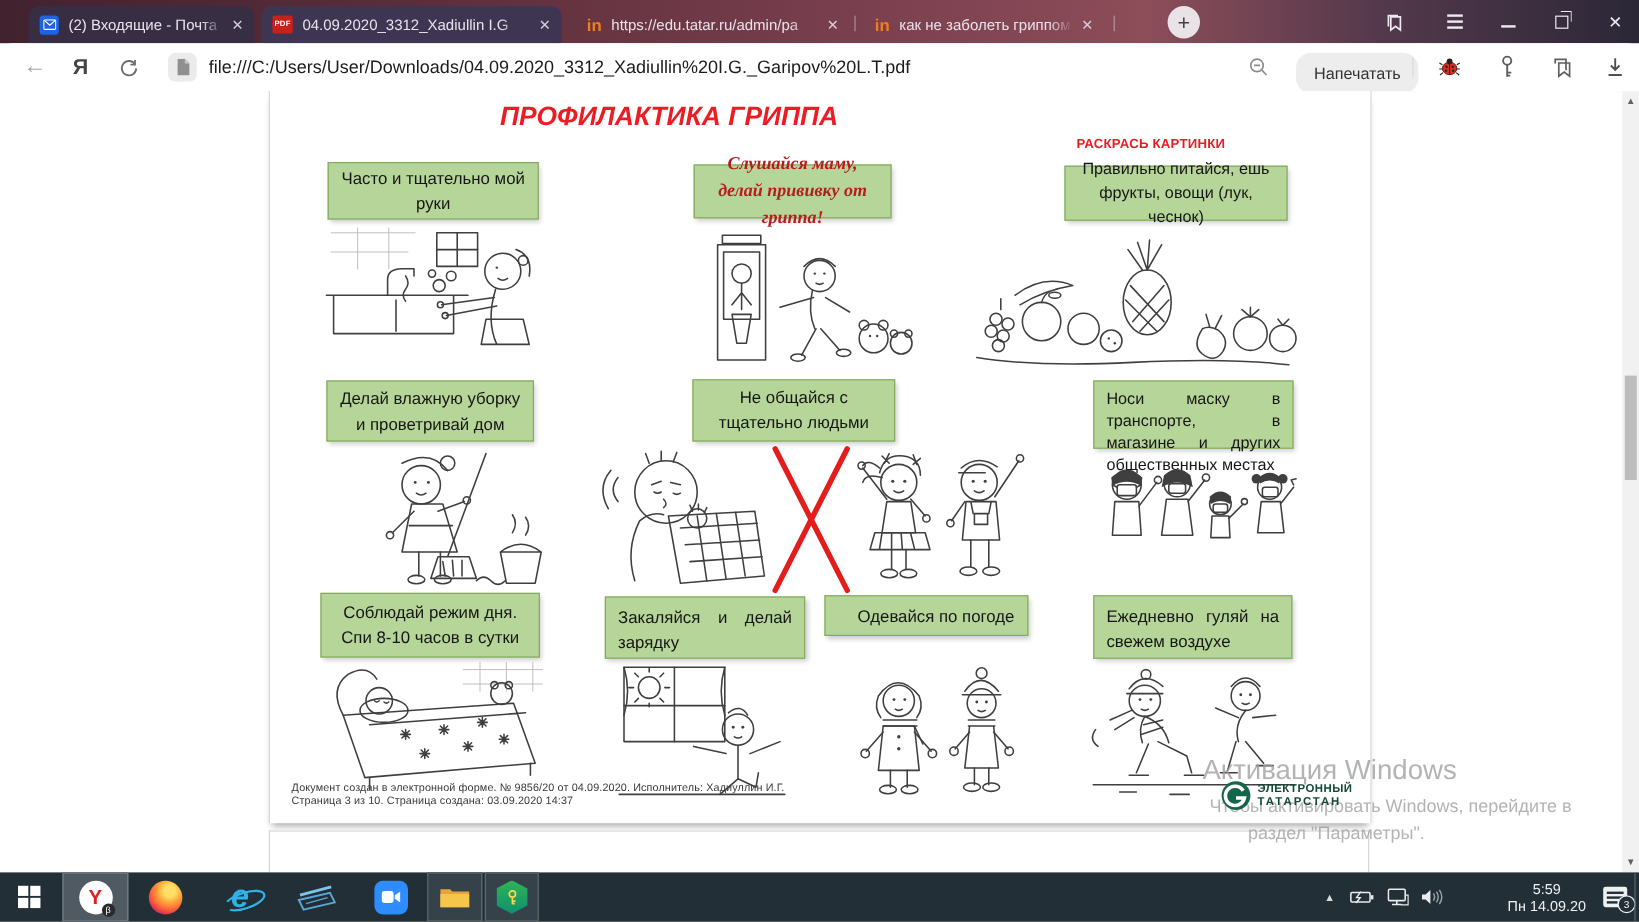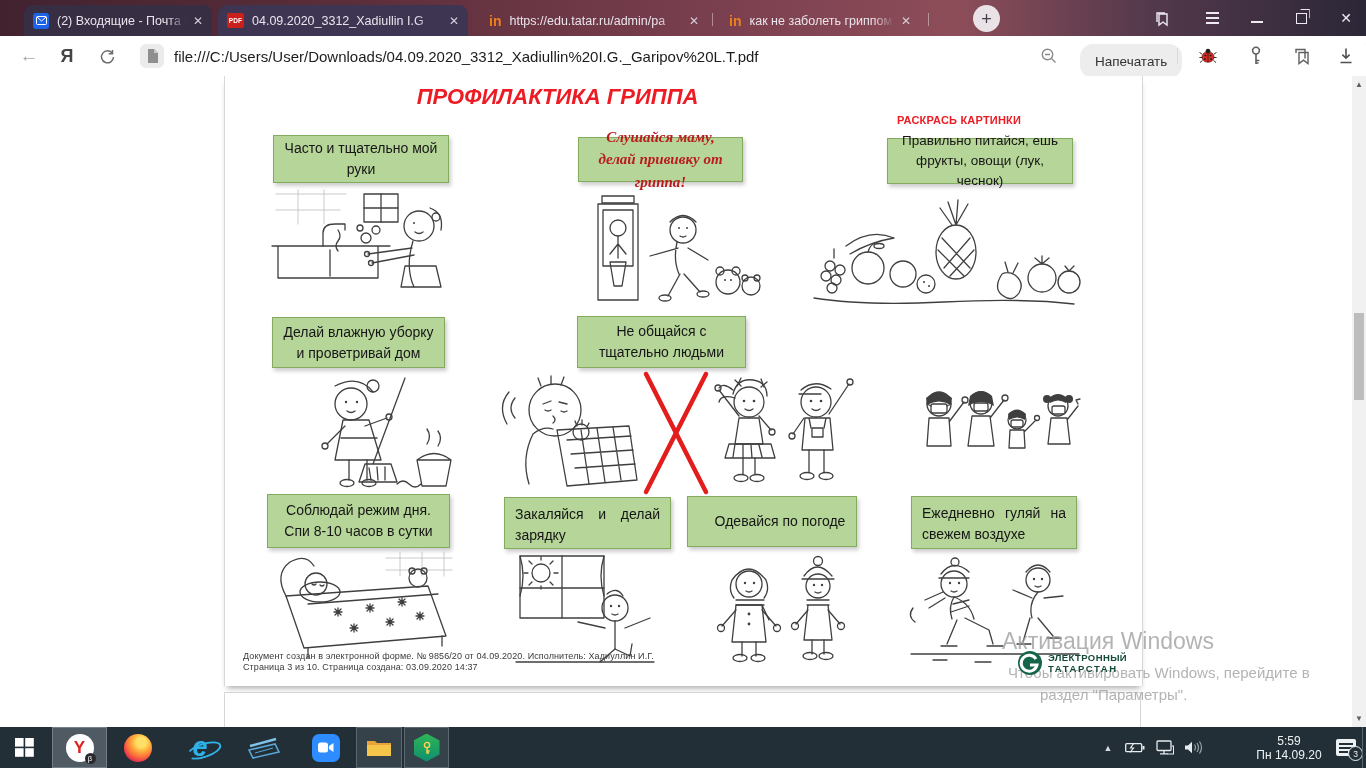--- a/index.html
+++ b/index.html
@@ -293,20 +293,21 @@
           <circle cx="236" cy="84" r="14"></circle>
             <path d="M236,70 v-8 M236,70 l-7,-6 M236,70 l7,-6"></path>
           <circle cx="263" cy="88" r="11"></circle>
             <path d="M263,77 l-4,-5 M263,77 l5,-5"></path>
           <path d="M8,104 q50,8 130,4 q80,-4 130,2"></path>
         </svg>
       </div>
 
       <div class="gbox" style="left:47px;top:241px;width:173px;height:51px;">Делай влажную уборку и проветривай дом</div>
       <div class="gbox" style="left:352px;top:240px;width:169px;height:52px;">Не общайся с тщательно людьми</div>
+      <div class="gbox blk" style="left:686px;top:241px;width:167px;height:57px;font-size:13.5px;line-height:1.35;">Носи маску в транспорте, в магазине и других общественных местах</div>
 
       <div class="draw" style="left:52px;top:296px;">
         <svg width="188" height="122" viewBox="0 0 188 122">
           <path d="M128,6 L96,92 M88,92 h26 l6,18 h-38 z M92,96 l2,12 M100,95 l1,13 M108,95 l0,13"></path>
           <path d="M58,14 q24,-12 38,6"></path>
             <circle cx="96" cy="14" r="6"></circle>
             <circle cx="74" cy="32" r="16"></circle>
           <circle cx="69" cy="30" r="1.2" class="fl"></circle>
             <circle cx="80" cy="30" r="1.2" class="fl"></circle>
             <path d="M70,39 q4,3 8,0"></path>
@@ -396,21 +397,21 @@
             <circle cx="139" cy="17" r="4" class="fl"></circle>
             <circle cx="161" cy="17" r="4" class="fl"></circle>
           <path class="fl" d="M141,16 q9,-8 18,0 l-1,5 q-8,-5 -16,0 z"></path>
           <rect x="144" y="24" width="13" height="8" rx="2" style="fill:#fff"></rect>
           <path d="M143,36 L140,62 L162,62 L159,36 z M159,38 L170,24 M170,22 l-2,-4 l4,-1"></path>
         </svg>
       </div>
 
       <div class="gbox" style="left:42px;top:418px;width:183px;height:54px;">Соблюдай режим дня. Спи 8-10 часов в сутки</div>
       <div class="gbox blk" style="left:279px;top:421px;width:167px;height:52px;">Закаляйся и делай зарядку</div>
-      <div class="gbox" style="left:462px;top:420px;width:170px;height:51px;padding-left:24px;">Одевайся по погоде</div>
+      <div class="gbox" style="left:462px;top:420px;width:170px;height:34px;padding-left:24px;">Одевайся по погоде</div>
       <div class="gbox blk" style="left:686px;top:420px;width:166px;height:53px;">Ежедневно гуляй на свежем воздухе</div>
 
       <div class="draw" style="left:43px;top:474px;">
         <svg width="192" height="112" viewBox="0 0 192 112">
           <path class="lt" d="M118,8 h66 M118,20 h66 M132,2 v24 M154,2 v24 M176,2 v24"></path>
           <path d="M18,46 q-12,-22 4,-34 q16,-9 24,4"></path>
           <path d="M18,46 L160,36 L178,86 L36,98 z M40,54 L170,44"></path>
           <ellipse cx="52" cy="42" rx="20" ry="10"></ellipse>
           <circle cx="48" cy="34" r="11"></circle>
             <path d="M44,34 q2,2 4,0 M52,35 q2,2 4,0"></path>

